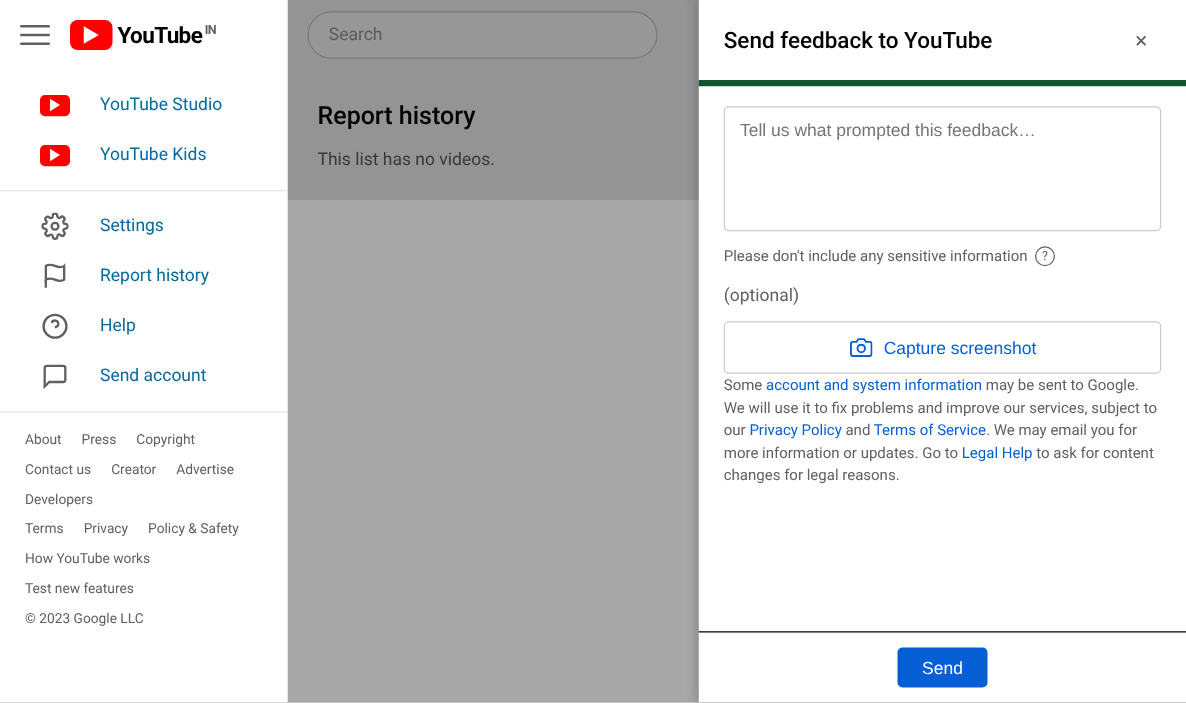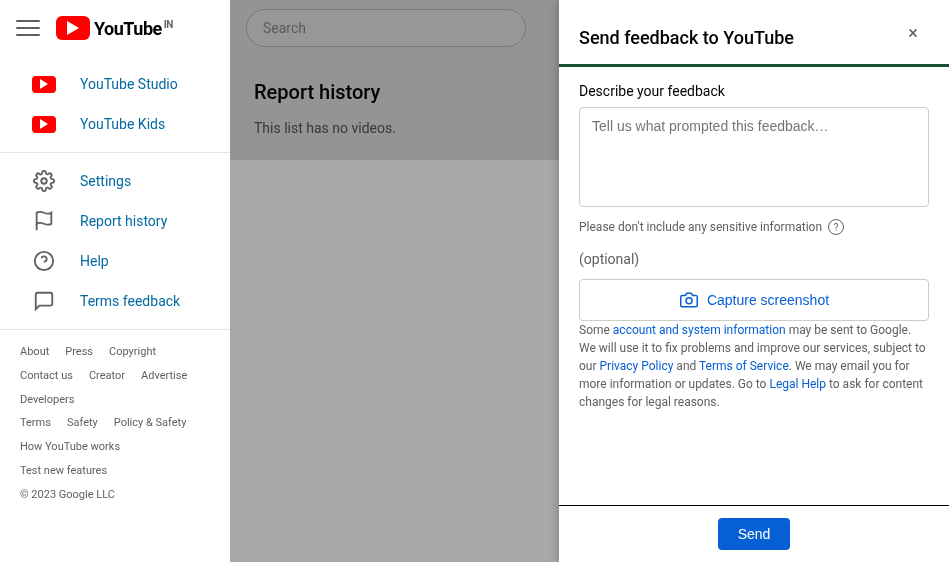--- a/index.html
+++ b/index.html
@@ -160,24 +160,24 @@
       background: #fff;
       box-shadow: -2px 0 8px rgba(0,0,0,0.2);
       display: flex;
       flex-direction: column;
       z-index: 20;
       padding: 0;
     }
 
     .modal-header {
       display: flex;
-      align-items: flex-end;
+      align-items: center;
       justify-content: space-between;
       padding: 16px 20px;
-      border-bottom: 3px solid #14532d;
+      border-bottom: 5px solid #14532d;
     }
     .modal-title {
       font-size: 18px; font-weight: 500; color: #030303;
     }
     .modal-close {
       width: 32px; height: 32px;
       display: flex; align-items: center; justify-content: center;
       cursor: pointer; border-radius: 50%;
       font-size: 18px; color: #606060;
     }
@@ -350,37 +350,37 @@
       </div>
       <span class="sidebar-item-label">Help</span>
     </div>
 
     <div class="sidebar-item">
       <div class="sidebar-item-icon">
         <svg width="22" height="22" viewBox="0 0 24 24" fill="none" stroke="#606060" stroke-width="2">
           <path d="M21 15a2 2 0 0 1-2 2H7l-4 4V5a2 2 0 0 1 2-2h14a2 2 0 0 1 2 2z"></path>
         </svg>
       </div>
-      <span class="sidebar-item-label">Terms feedback</span>
+      <span class="sidebar-item-label">Send account</span>
     </div>
   </div>
 
   <div class="sidebar-footer">
     <div class="footer-links">
       <span>About</span>
       <span>Press</span>
       <span>Copyright</span>
       <span>Contact us</span>
       <span>Creator</span>
       <span>Advertise</span>
       <span>Developers</span>
     </div>
     <div class="footer-links">
       <span>Terms</span>
-      <span>Safety</span>
+      <span>Privacy</span>
       <span>Policy &amp; Safety</span>
       <span>How YouTube works</span>
       <span>Test new features</span>
     </div>
     <div>© 2023 Google LLC</div>
   </div>
 </div>
 
 <div id="content-area">
 
@@ -400,21 +400,20 @@
 
   <div id="modal">
     <div class="modal-header">
       <span class="modal-title">Send feedback to YouTube</span>
       <div class="modal-close">
         <span>×</span>
       </div>
     </div>
 
     <div class="modal-body">
-      <div class="feedback-label">Describe your feedback</div>
       <textarea class="feedback-textarea" placeholder="Tell us what prompted this feedback…" style=""></textarea>
 
       <div class="sensitive-info">
         <span>Please don't include any sensitive information</span>
         <div class="help-circle">?</div>
       </div>
 
       <div class="screenshot-optional">(optional)</div>
 
       <button class="capture-btn">

